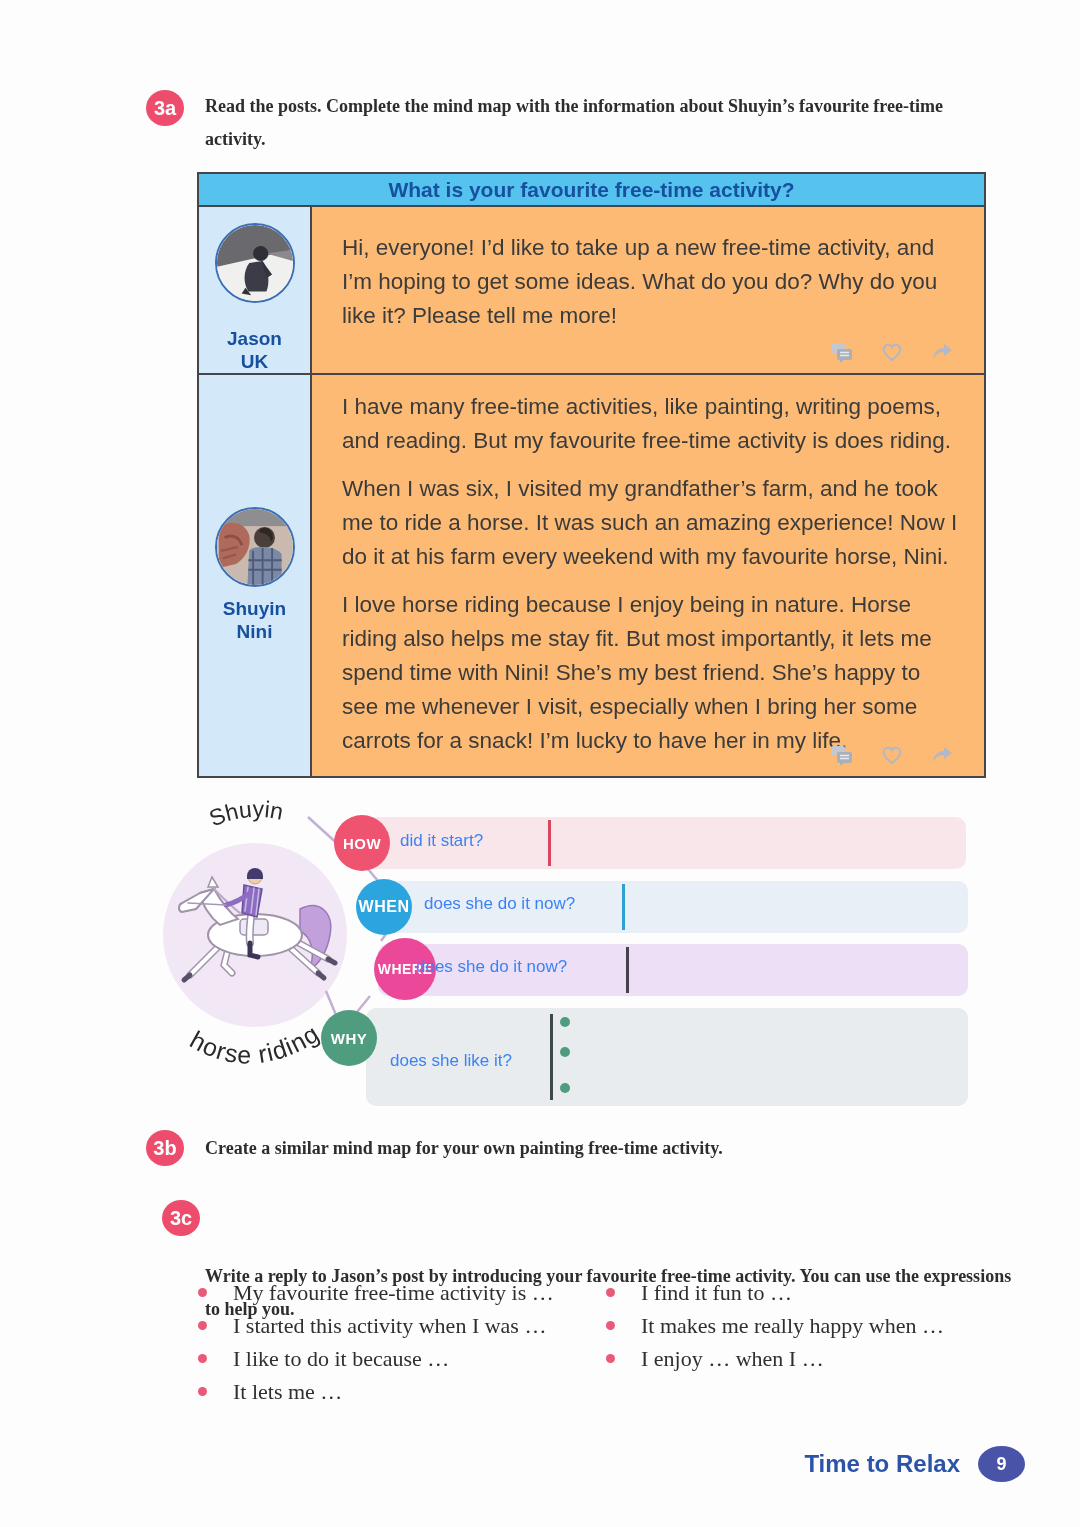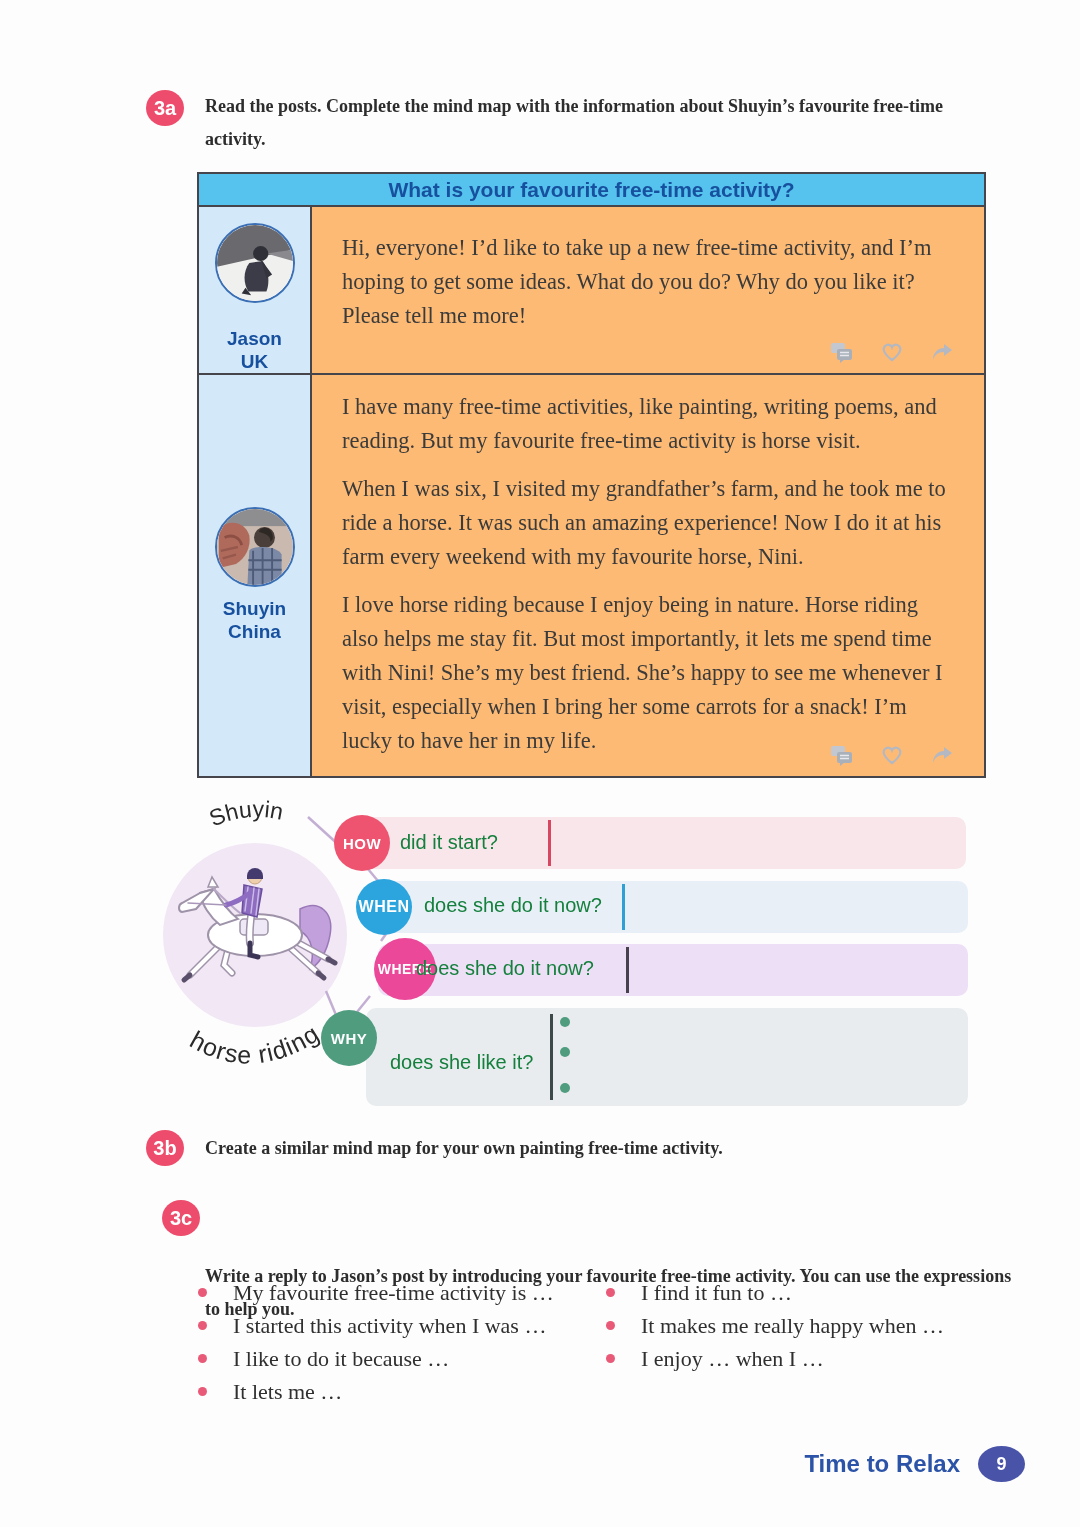--- a/index.html
+++ b/index.html
@@ -24,33 +24,33 @@
   .post-jason{height:168px;border-bottom:2px solid #45454b;}
   .post-shuyin{flex:1;}
   .post-side{width:111px;background:#d3e9fa;border-right:2px solid #45454b;
              text-align:center;flex:none;}
   .avatar{width:76px;height:76px;border-radius:50%;border:2px solid #3a6fb5;
           overflow:hidden;background:#fff;margin:0 auto;}
   .avatar svg{display:block;width:100%;height:100%;}
   .av-jason{margin-top:16px;}
   .av-shuyin{margin-top:132px;}
   .post-name{font-weight:bold;font-size:19px;color:#17509e;line-height:23px;}
-  .post-body{flex:1;padding:24px 26px 4px 30px;font-size:22.5px;line-height:34px;color:#3b3b3b;font-family:Liberation Serif, serif;}
+  .post-body{flex:1;padding:24px 26px 4px 30px;font-size:22.5px;line-height:34px;color:#3b3b3b;}
   .post-body p{margin:0 0 14px 0;}
   .post-shuyin .post-body{padding-top:15px;}
   .post-actions{position:absolute;right:30px;bottom:10px;display:flex;gap:26px;}
   .action-icon svg{display:block;width:24px;height:22px;}
 
   
   .mindmap{position:absolute;left:0;top:795px;width:1080px;height:340px;}
   .map-svg{position:absolute;left:0;top:0;z-index:2;}
   .band{position:absolute;border-radius:10px;z-index:1;}
   .node{position:absolute;border-radius:50%;display:flex;align-items:center;justify-content:center;
         color:#fff;font-weight:bold;z-index:3;letter-spacing:.5px;}
-  .question{position:absolute;font-size:20px;color:#15803d;z-index:3;}
+  .question{position:absolute;font-size:17px;color:#3b82f6;z-index:3;}
   .divider{position:absolute;width:3px;z-index:3;}
   .dot{position:absolute;width:10px;height:10px;border-radius:50%;z-index:3;}
   .map-label{font-family:"Liberation Sans",sans-serif;fill:#2a2a2a;}
 
   
   .expr{position:absolute;margin:0;padding:0;list-style:none;
         font-family:"Liberation Serif",serif;font-size:22px;color:#2f2f2f;}
   .expr li{height:33px;display:flex;align-items:center;gap:12px;}
   .expr .pdot{width:9px;height:9px;border-radius:50%;background:#e85a77;
               margin-right:14px;flex:none;}
@@ -125,24 +125,24 @@
             <path d="M2 20 C14 10 30 14 34 28 C36 40 30 52 20 58 L2 62 Z" fill="#b06a5c"></path>
             <path d="M8 30 C16 26 24 30 26 38" stroke="#8d4f44" stroke-width="3" fill="none"></path>
             <path d="M4 44 L22 40 M6 52 L20 48" stroke="#96584c" stroke-width="2.5"></path>
             <circle cx="50" cy="30" r="11" fill="#4a3f3a"></circle>
             <path d="M44 24 C46 18 56 18 58 26 C60 30 58 34 56 34 C57 28 50 26 44 24 Z" fill="#2e2824"></path>
             <path d="M34 44 C36 38 64 38 68 48 L68 80 L32 80 Z" fill="#7b89a6"></path>
             <path d="M38 44 V80 M48 41 V80 M58 41 V80 M33 54 H68 M33 64 H68" stroke="#4d5a78" stroke-width="2"></path>
           </svg>
         </div>
         <div class="post-name" style="margin-top:10px">Shuyin</div>
-        <div class="post-name">China</div>
+        <div class="post-name">Nini</div>
       </div>
       <div class="post-body">
-        <p>I have many free-time activities, like painting, writing poems, and reading. But my favourite free-time activity is horse visit.</p>
+        <p>I have many free-time activities, like painting, writing poems, and reading. But my favourite free-time activity is does riding.</p>
         <p>When I was six, I visited my grandfather’s farm, and he took me to ride a horse. It was such an amazing experience! Now I do it at his farm every weekend with my favourite horse, Nini.</p>
         <p>I love horse riding because I enjoy being in nature. Horse riding also helps me stay fit. But most importantly, it lets me spend time with Nini! She’s my best friend. She’s happy to see me whenever I visit, especially when I bring her some carrots for a snack! I’m lucky to have her in my life.</p>
         <div class="post-actions">
           <span class="action-icon">
             <svg viewBox="0 0 24 22">
                 <rect x="1" y="2" width="14" height="10" rx="2" fill="#c3c7cf"></rect>
                 <rect x="7" y="8" width="15" height="11" rx="2" fill="#aab0ba"></rect>
                 <path d="M10 22 L10 18 L15 18 Z" fill="#aab0ba"></path>
                 <path d="M10 11.5 H19 M10 14.5 H19" stroke="#e7e9ee" stroke-width="1.3"></path>
               </svg>

